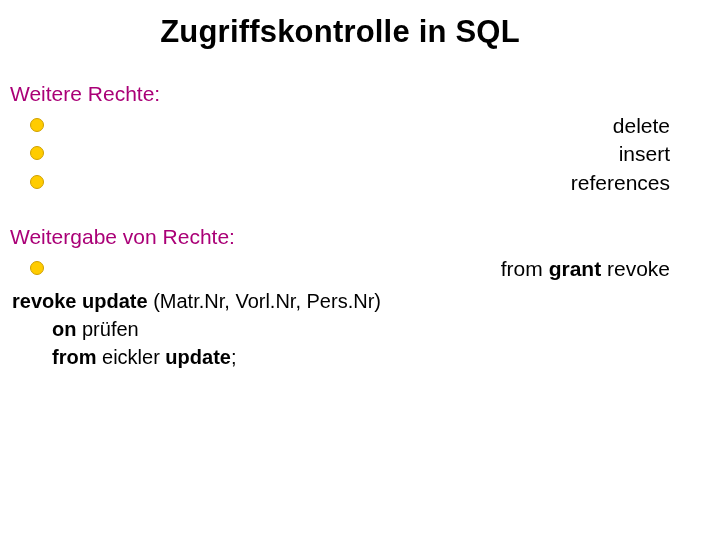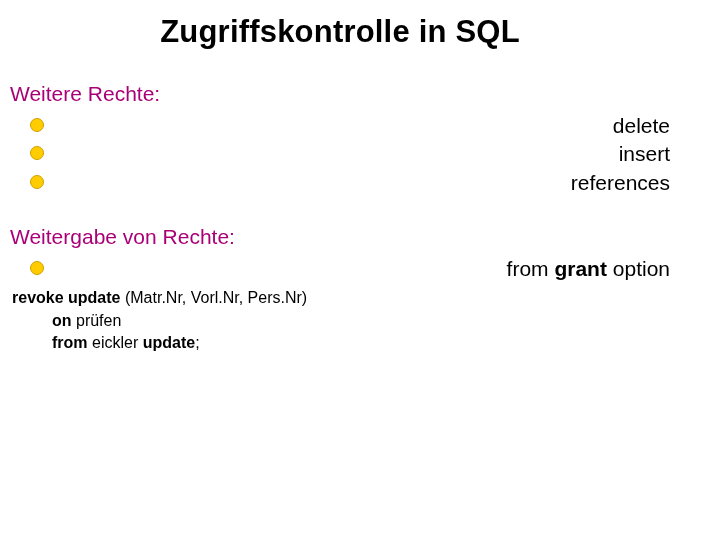--- a/index.html
+++ b/index.html
@@ -59,21 +59,21 @@
     border: 1px solid #d0a000;
     border-radius: 50%;
     box-sizing: border-box;
   }
   .mixed {
     font-size: 21px;
     line-height: 1.35;
   }
   .mixed .bold { font-weight: 700; }
   .code-block {
-    font-size: 16px;
+    font-size: 20px;
     line-height: 1.4;
     margin-top: 4px;
     padding-left: 2px;
   }
   .code-block .bold { font-weight: 700; }
   .indent { padding-left: 40px; display: inline-block; }
 </style>
 </head>
 <body>
 
@@ -86,21 +86,21 @@
     <div class="section">Weitere Rechte:</div>
     <ul class="bullets">
       <li>delete</li>
       <li>insert</li>
       <li>references</li>
     </ul>
 
     <div class="section">Weitergabe von Rechte:</div>
     <ul class="bullets">
       <li class="mixed">
-        <span>from </span><span class="bold">grant</span><span> option</span>
+        <span>from </span><span class="bold">grant</span><span> revoke</span>
       </li>
     </ul>
 
 
     <div class="code-block">
       <div>
         <span class="bold">revoke update</span><span> (Matr.Nr, Vorl.Nr, Pers.Nr)</span>
       </div>
       <div>
         <span class="indent"><span class="bold">on</span><span> prüfen</span></span>

